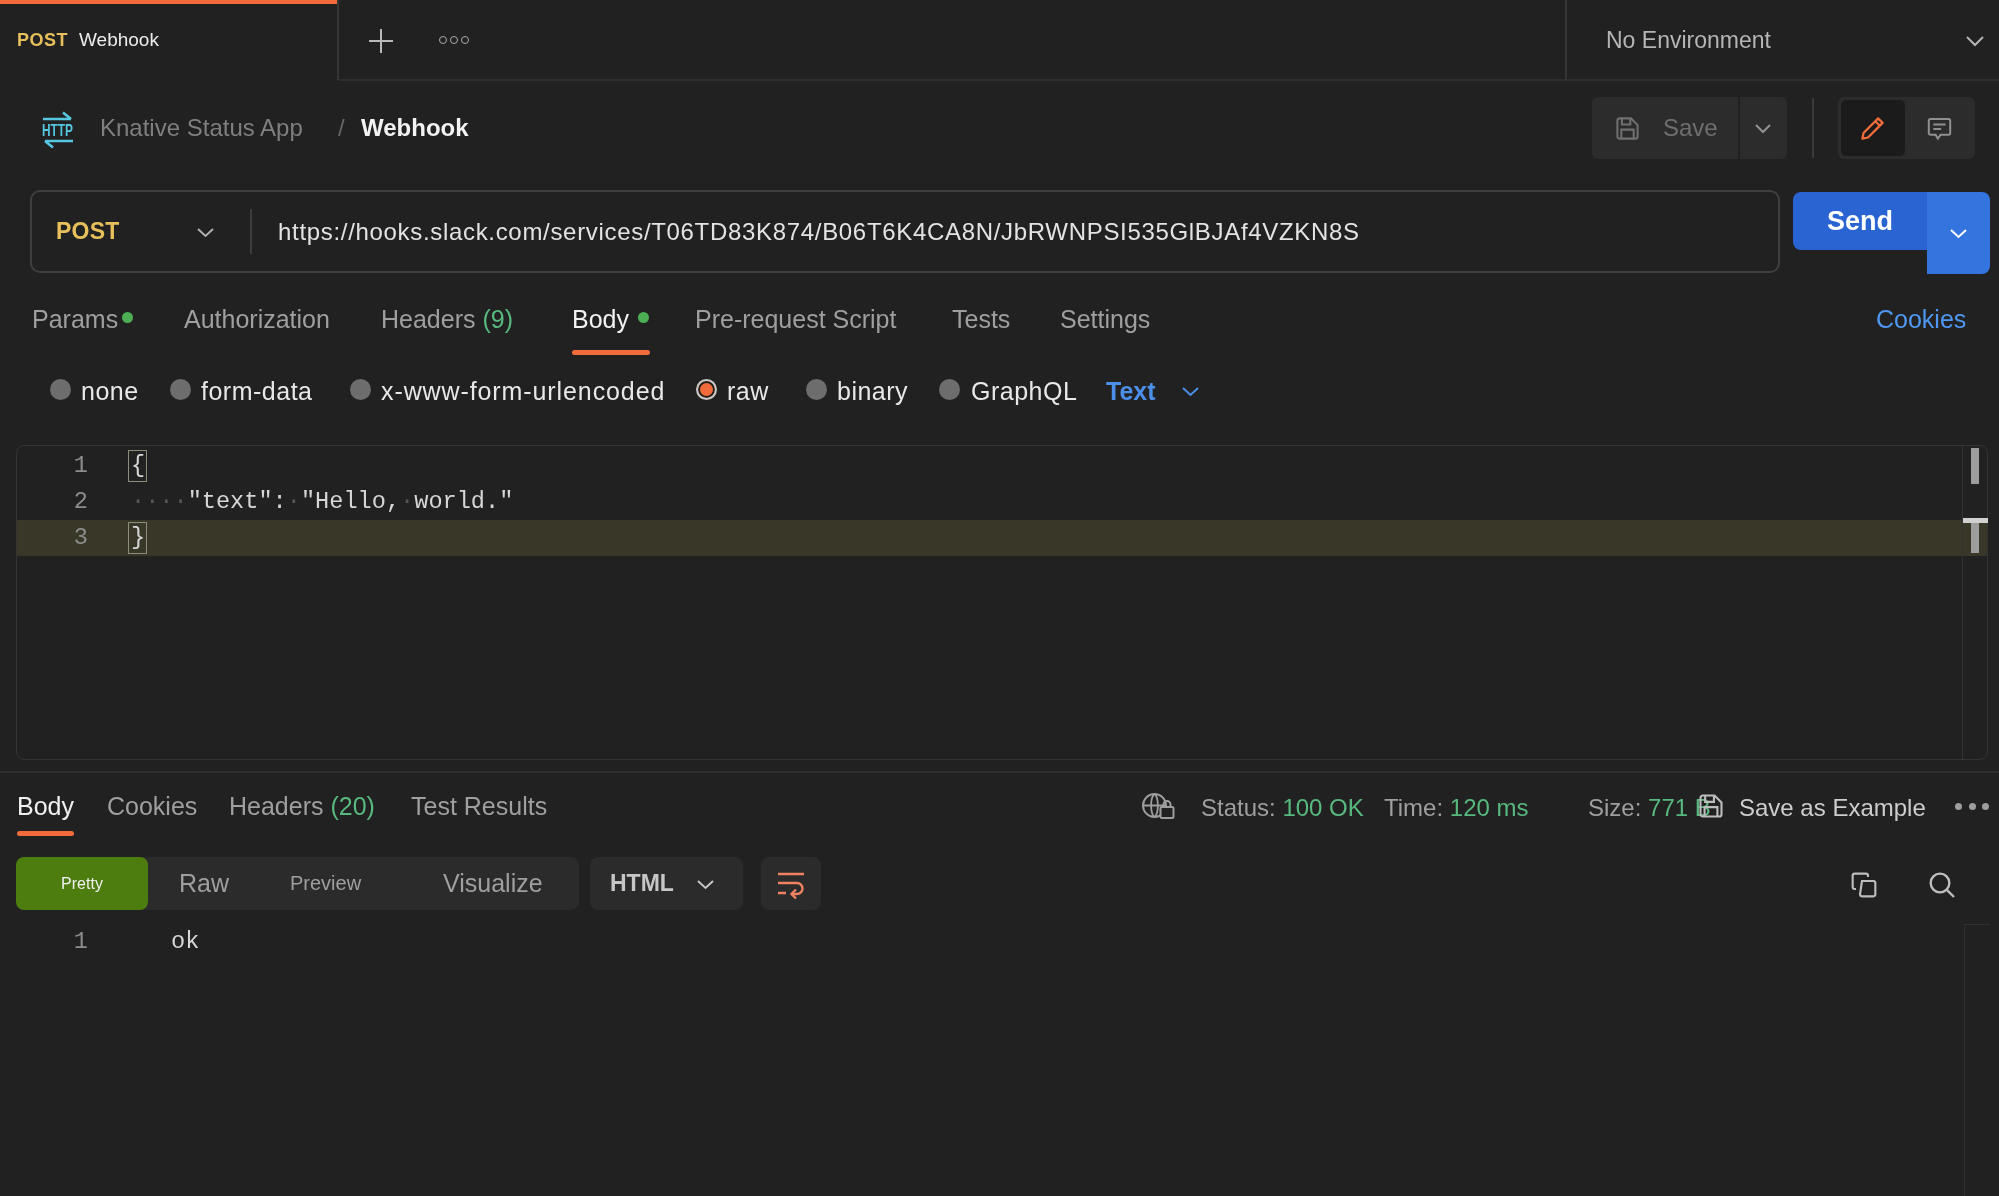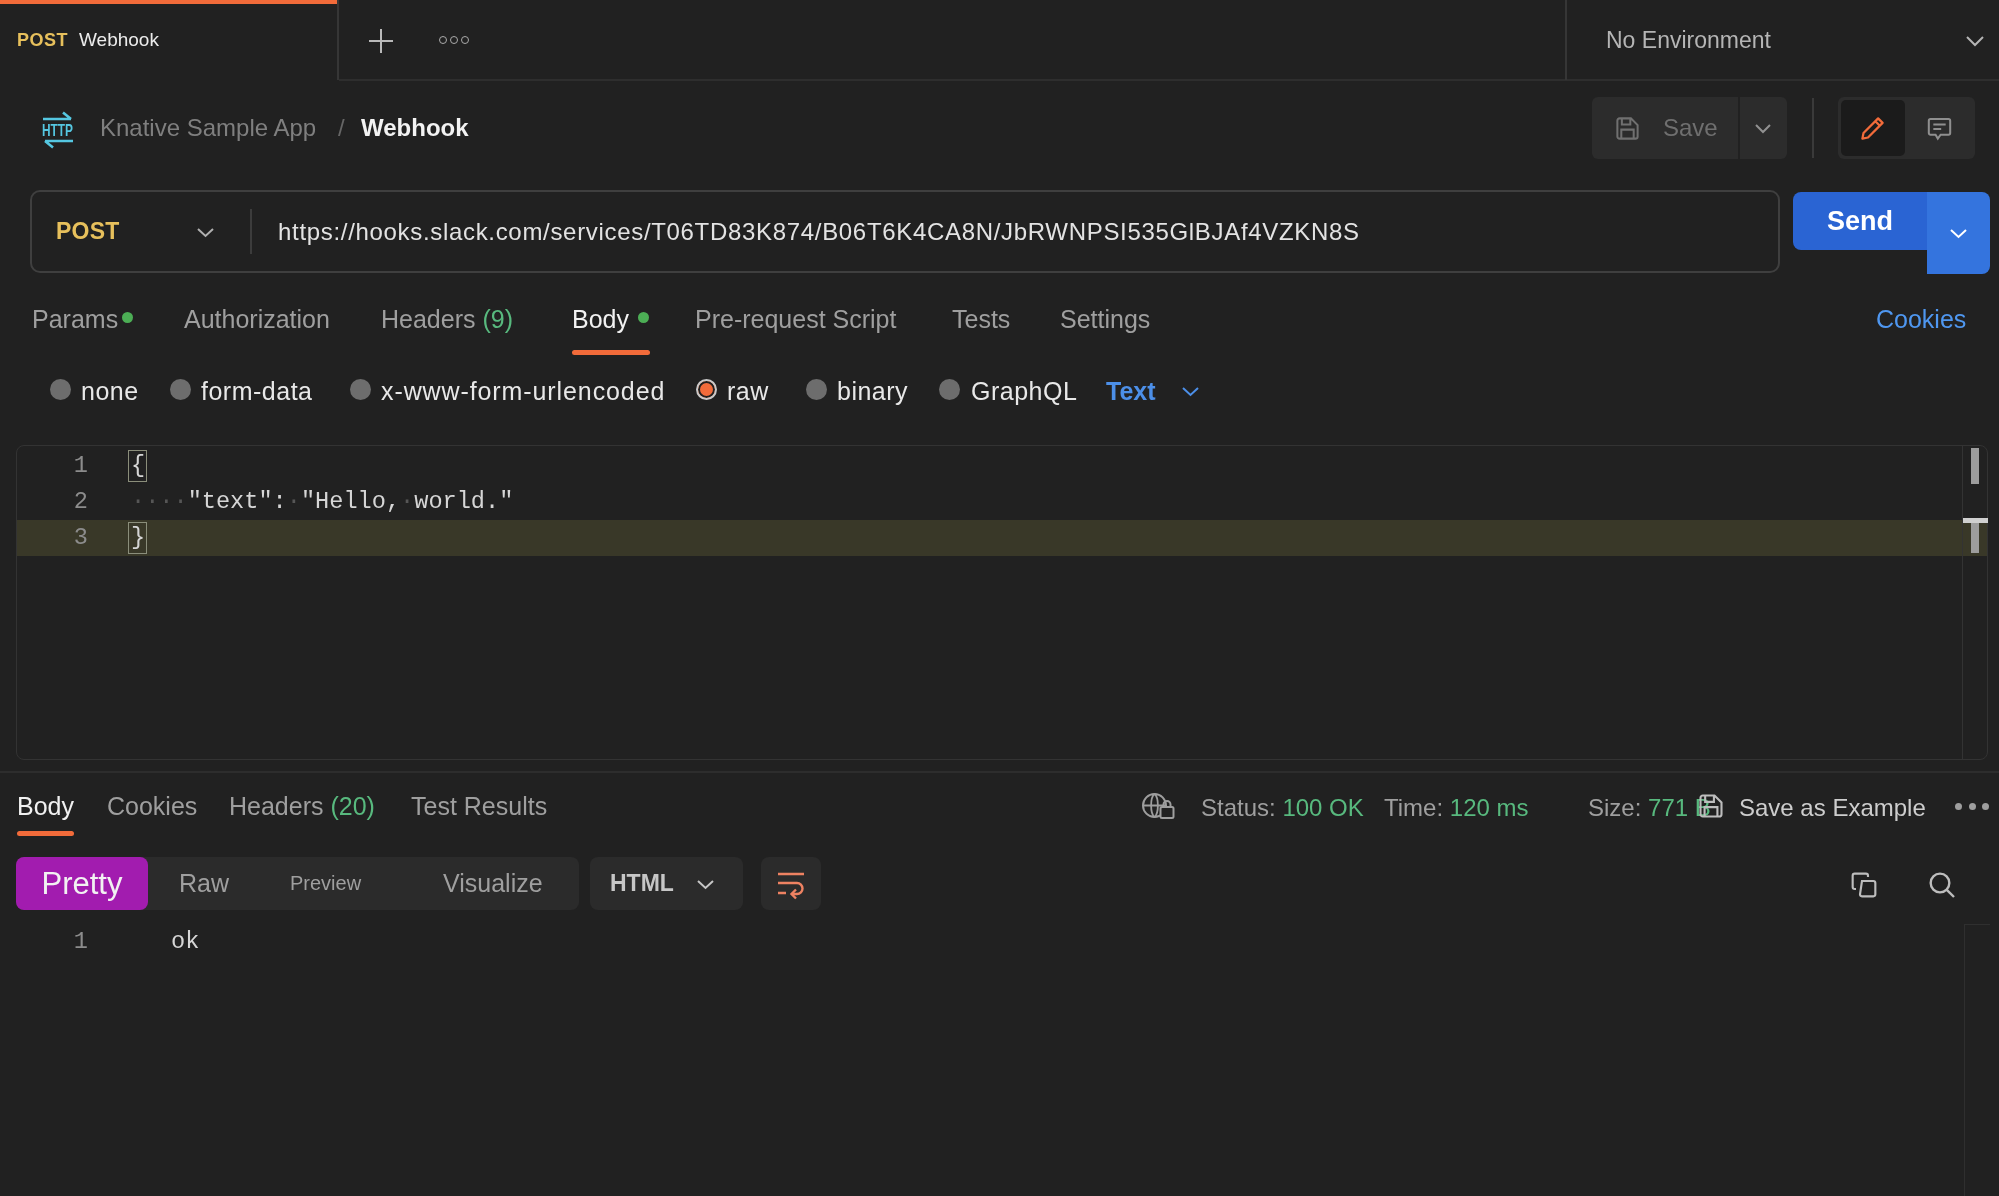--- a/index.html
+++ b/index.html
@@ -37,21 +37,21 @@
   <div class="abs" style="left:1606px;top:0;height:80px;display:flex;align-items:center;font-size:23px;color:#b5b5b5;">No Environment</div>
   <svg class="abs" style="left:1965px;top:35px;" width="20" height="12" viewBox="0 0 20 12">
       <path d="M2 2 L10 10 L18 2" stroke="#b5b5b5" stroke-width="2" fill="none"></path>
     </svg>
 
   <svg class="abs" style="left:40px;top:111px;" width="36" height="38" viewBox="0 0 36 38">
     <path d="M3 8 H31 M31 8 L23 1.5" stroke="#55c7e1" stroke-width="2.6" fill="none"></path>
     <path d="M33 30 H5 M5 30 L13 36.5" stroke="#55c7e1" stroke-width="2.6" fill="none"></path>
     <text x="2" y="25" fill="#55c7e1" font-size="17" font-weight="700" textLength="31" lengthAdjust="spacingAndGlyphs">HTTP</text>
   </svg>
-  <div class="abs" style="left:100px;top:97px;height:62px;display:flex;align-items:center;font-size:24px;color:#7f7f7f;">Knative Sample App</div>
+  <div class="abs" style="left:100px;top:97px;height:62px;display:flex;align-items:center;font-size:24px;color:#7f7f7f;">Knative Status App</div>
   <div class="abs" style="left:338px;top:97px;height:62px;display:flex;align-items:center;font-size:24px;color:#666;">/</div>
   <div class="abs" style="left:361px;top:97px;height:62px;display:flex;align-items:center;font-size:24px;color:#f3f3f3;font-weight:700;">Webhook</div>
 
   <div class="abs" style="left:1592px;top:97px;width:146px;height:62px;background:#2c2c2c;border-radius:6px 0 0 6px;display:flex;align-items:center;">
     <svg style="margin-left:22px;" width="27" height="27" viewBox="0 0 24 24">
         <path d="M5 3 H15 L21 9 V19 A2 2 0 0 1 19 21 H5 A2 2 0 0 1 3 19 V5 A2 2 0 0 1 5 3 Z M7 3 V8.5 H14.5 V3 M6.5 21 V13 H17.5 V21" stroke="#707070" stroke-width="1.8" fill="none"></path>
       </svg>
     <span style="margin-left:22px;font-size:24px;color:#6f6f6f;">Save</span>
   </div>
   <div class="abs" style="left:1740px;top:97px;width:47px;height:62px;background:#2c2c2c;border-radius:0 6px 6px 0;"></div>
@@ -145,21 +145,21 @@
       <path d="M5 3 H15 L21 9 V19 A2 2 0 0 1 19 21 H5 A2 2 0 0 1 3 19 V5 A2 2 0 0 1 5 3 Z M7 3 V8.5 H14.5 V3 M6.5 21 V13 H17.5 V21" stroke="#bdbdbd" stroke-width="1.8" fill="none"></path>
     </svg>
   <div class="abs" style="left:1739px;top:794px;font-size:24px;color:#cdcdcd;">Save as Example</div>
   <div class="abs" style="left:1955px;top:803px;display:flex;gap:6.5px;">
     <div style="width:7px;height:7px;border-radius:50%;background:#9e9e9e;"></div>
     <div style="width:7px;height:7px;border-radius:50%;background:#9e9e9e;"></div>
     <div style="width:7px;height:7px;border-radius:50%;background:#9e9e9e;"></div>
   </div>
 
   <div class="abs" style="left:16px;top:857px;width:563px;height:53px;background:#2b2b2b;border-radius:8px;"></div>
-  <div class="abs" style="left:16px;top:857px;width:132px;height:53px;background:#a21caf;border-radius:8px;display:flex;align-items:center;justify-content:center;font-size:31px;color:#f2f2f2;">Pretty</div>
+  <div class="abs" style="left:16px;top:857px;width:132px;height:53px;background:#4d7c0f;border-radius:8px;display:flex;align-items:center;justify-content:center;font-size:16px;color:#f2f2f2;">Pretty</div>
   <div class="abs muted" style="left:179px;top:857px;height:53px;display:flex;align-items:center;font-size:25px;">Raw</div>
   <div class="abs muted" style="left:290px;top:857px;height:53px;display:flex;align-items:center;font-size:20px;">Preview</div>
   <div class="abs muted" style="left:443px;top:857px;height:53px;display:flex;align-items:center;font-size:25px;">Visualize</div>
   <div class="abs" style="left:590px;top:857px;width:153px;height:53px;background:#2b2b2b;border-radius:8px;"></div>
   <div class="abs" style="left:610px;top:857px;height:53px;display:flex;align-items:center;font-size:23px;font-weight:600;color:#c6c6c6;">HTML</div>
   <svg class="abs" style="left:696px;top:879px;" width="19" height="11" viewBox="0 0 19 11">
       <path d="M2 2 L9.5 9 L17 2" stroke="#c6c6c6" stroke-width="2" fill="none"></path>
     </svg>
   <div class="abs" style="left:761px;top:857px;width:60px;height:53px;background:#2b2b2b;border-radius:8px;"></div>
   <svg class="abs" style="left:776px;top:868px;" width="30" height="32" viewBox="0 0 30 32">

